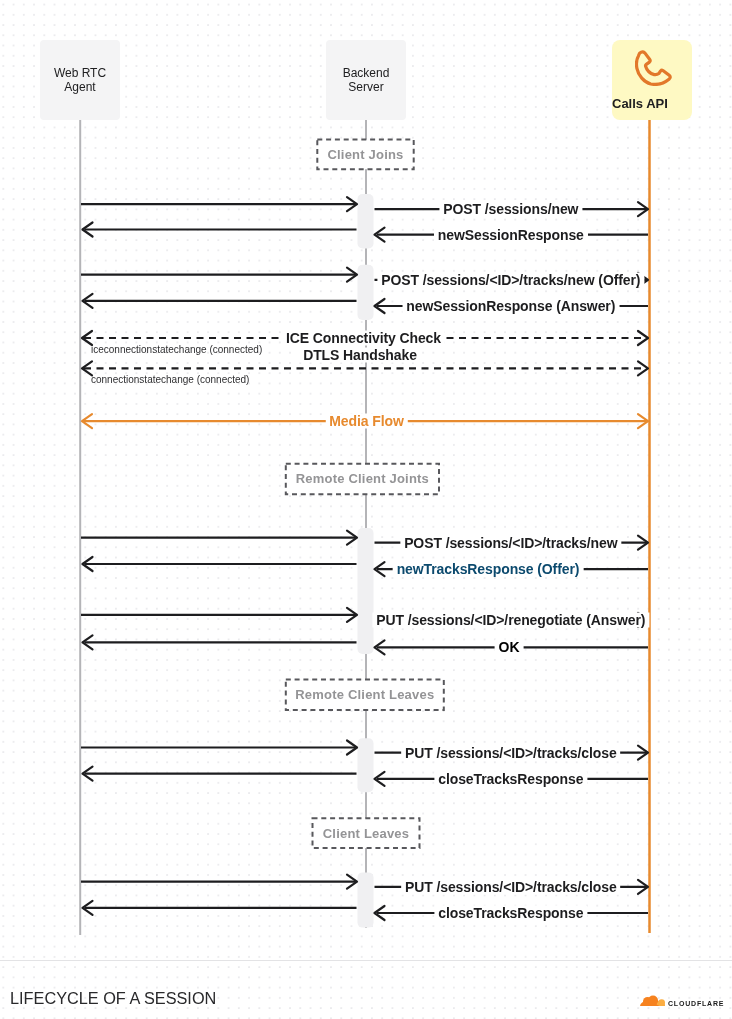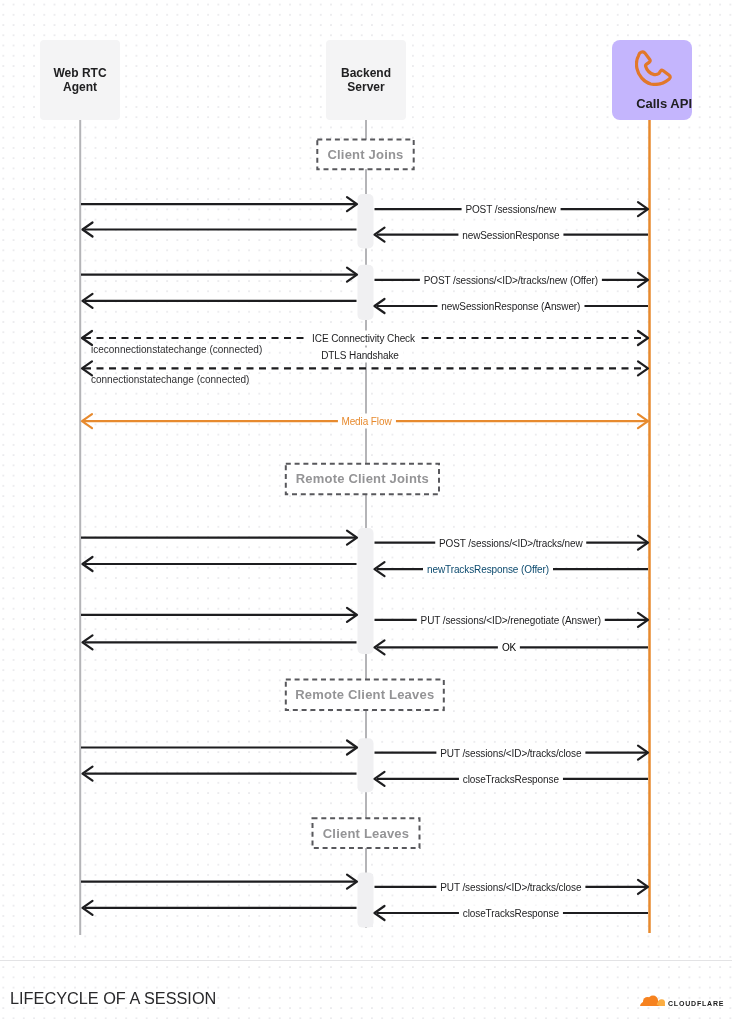--- a/index.html
+++ b/index.html
@@ -1,24 +1,24 @@
 <!DOCTYPE html>
 <html><head><meta charset="utf-8"><style>
 *{margin:0;padding:0;box-sizing:border-box}
 body{width:732px;height:1019px;font-family:"Liberation Sans",sans-serif;position:relative;overflow:hidden;
 background:#ffffff;}
 #stage{position:absolute;inset:0;width:732px;height:1019px;}
 .actor{position:absolute;width:80px;height:80px;background:#f4f4f5;border-radius:4px;
 display:flex;align-items:center;justify-content:center;text-align:center;
-font-weight:700;font-size:12px;line-height:14px;color:#202022}
-#calls{position:absolute;left:612px;top:40px;width:80px;height:80px;background:#c4b5fd;border-radius:8px;text-align:right}
+font-weight:400;font-size:12px;line-height:14px;color:#202022}
+#calls{position:absolute;left:612px;top:40px;width:80px;height:80px;background:#fef9c3;border-radius:8px;text-align:left}
 #calls .t{position:absolute;left:0;right:0;top:56px;font-weight:700;font-size:13px;color:#202022}
 #calls svg{position:absolute;left:23px;top:9.5px}
 .ml{position:absolute;transform:translate(-50%,-50%);background:#fff;padding:0 4px;
-font-weight:400;font-size:10px;line-height:15px;white-space:nowrap;letter-spacing:-0.1px}
+font-weight:700;font-size:14px;line-height:15px;white-space:nowrap;letter-spacing:-0.1px}
 .sub{position:absolute;font-size:10px;color:#2e2e30;white-space:nowrap}
 .grp{position:absolute;display:flex;align-items:center;justify-content:center;
 font-weight:600;font-size:13px;color:#949496;letter-spacing:0.2px;white-space:nowrap}
 #footer-line{position:absolute;left:0;top:959.5px;width:732px;height:1.5px;background:#e3e3e5}
 #title{position:absolute;left:10px;top:989px;font-weight:400;font-size:16.3px;color:#29292b;letter-spacing:0}
 #cf{position:absolute;left:637px;top:993px}
 </style></head><body>
 <div id="stage">
 <svg width="732" height="1019" style="position:absolute;left:0;top:0">
 <defs>

